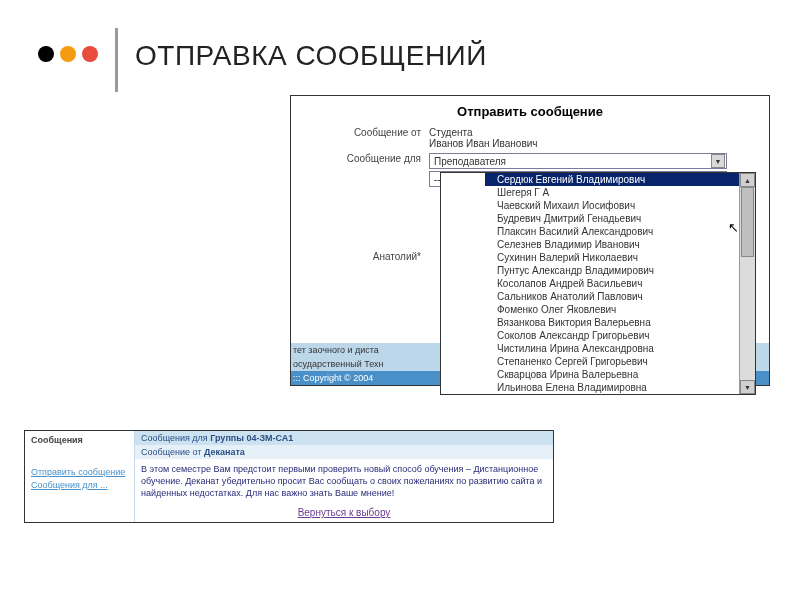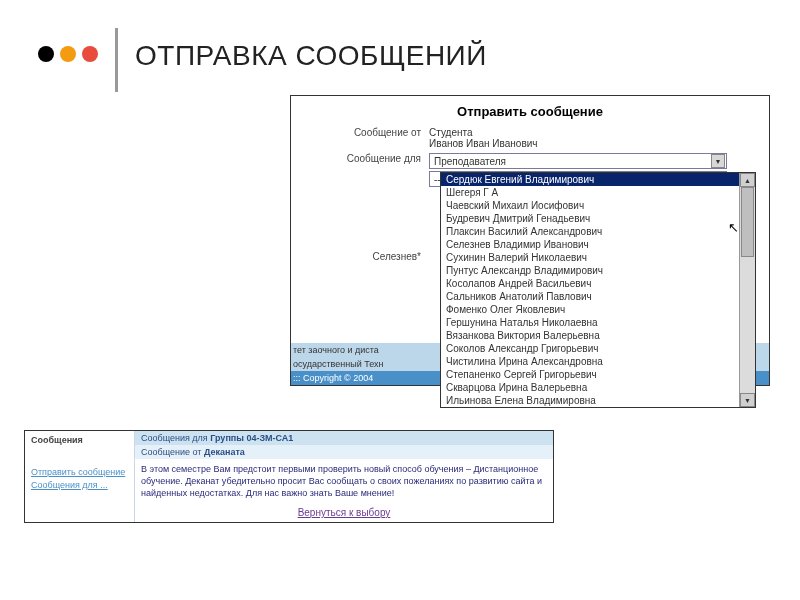--- a/index.html
+++ b/index.html
@@ -52,21 +52,21 @@
     position: absolute;
     top: 172px; left: 440px;
     width: 316px;
     border: 1px solid #333;
     background: #fff;
     font-size: 10px;
     z-index: 50;
     display: flex;
   }
   .dd-items { flex: 1; }
-  .dd-item { padding: 0 5px; color: #333; line-height: 13px; white-space: nowrap; overflow: hidden; }
+  .dd-item { padding: 0 12px; color: #333; line-height: 13px; white-space: nowrap; overflow: hidden; margin-left: 44px; }
   .dd-item.sel { background: #08246b; color: #fff; }
   .dd-scroll { width: 16px; background: #dcdcdc; border-left: 1px solid #999; position: relative;}
   .dd-scroll .up, .dd-scroll .down {
     height: 14px; background: #d0d0d0; border: 1px solid #888;
     display:flex;align-items:center;justify-content:center;font-size:7px;color:#333;
   }
   .dd-scroll .down { position: absolute; bottom:0; left:0; right:0; }
   .dd-scroll .thumb { position:absolute; top:14px; left:1px; right:1px; height:70px; background:#bfbfbf; border:1px solid #888;}
 
   .send-btn {
@@ -131,21 +131,21 @@
       </div>
       <div style="height:2px"></div>
       <div class="select-box">
         <span>-- Всех --</span>
         <span class="select-btn">▼</span>
       </div>
     </div>
   </div>
   <div style="height:60px"></div>
   <div class="form-row">
-    <div class="form-label">Селезнев*</div>
+    <div class="form-label">Анатолий*</div>
     <div class="form-value"></div>
   </div>
   <div style="height:40px"></div>
   <div class="send-btn">Отпр</div>
   <div class="blue-strip">
       <span>тет заочного и диста</span>
     </div>
   <div class="blue-strip">
       <span>осударственный Техн</span>
     </div>
@@ -160,21 +160,20 @@
       <div class="dd-item">Шегеря Г А</div>
       <div class="dd-item">Чаевский Михаил Иосифович</div>
       <div class="dd-item">Будревич Дмитрий Генадьевич</div>
       <div class="dd-item">Плаксин Василий Александрович</div>
       <div class="dd-item">Селезнев Владимир Иванович</div>
       <div class="dd-item">Сухинин Валерий Николаевич</div>
       <div class="dd-item">Пунтус Александр Владимирович</div>
       <div class="dd-item">Косолапов Андрей Васильевич</div>
       <div class="dd-item">Сальников Анатолий Павлович</div>
       <div class="dd-item">Фоменко Олег Яковлевич</div>
-      <div class="dd-item">Гершунина Наталья Николаевна</div>
       <div class="dd-item">Вязанкова Виктория Валерьевна</div>
       <div class="dd-item">Соколов Александр Григорьевич</div>
       <div class="dd-item">Чистилина Ирина Александровна</div>
       <div class="dd-item">Степаненко Сергей Григорьевич</div>
       <div class="dd-item">Скварцова Ирина Валерьевна</div>
       <div class="dd-item">Ильинова Елена Владимировна</div>
     </div>
   <div class="dd-scroll">
     <div class="up">▲</div>
     <div class="thumb"></div>

